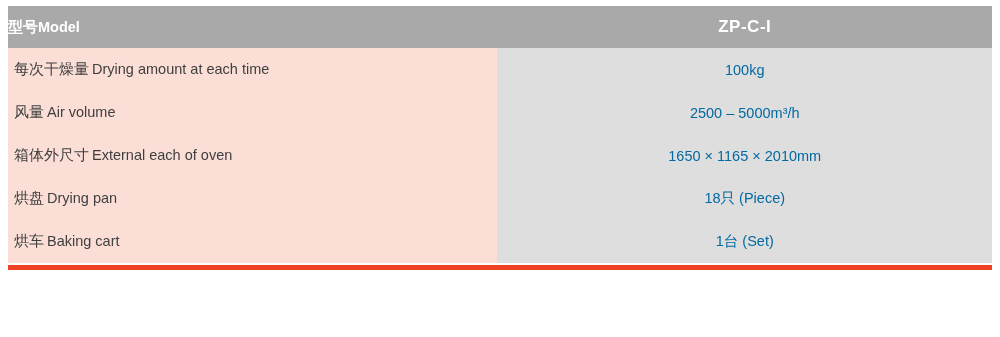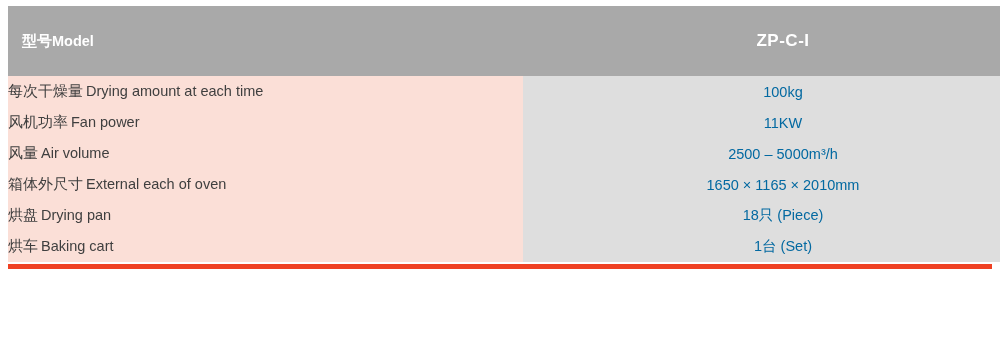--- a/index.html
+++ b/index.html
@@ -29,39 +29,39 @@
     table-layout: fixed;
   }
 
   
   .spec-table thead th {
     background: #a9a9a9;
     color: #ffffff;
     font-size: 17px;
     font-weight: bold;
     height: 42px;
-    padding: 14px;
+    padding: 0;
     border: 0;
   }
   th.col-label {
     width: 487px;
     text-align: left;
     padding-left: 14px;
     border-right: 5px solid #ffffff;
   }
   th.col-value {
     width: 492px;
     letter-spacing: 0.5px;
   }
 
   
   .spec-table tbody td {
     height: 31px;
     font-size: 14.5px;
-    padding: 0;
+    padding: 6px;
     border: 0;
     vertical-align: middle;
   }
   td.cell-label {
     background: #fbdfd7;
     color: #3f3f3f;
     text-align: left;
     padding-left: 14px;
     border-top: 2px solid #ffffff;
     border-right: 5px solid #ffffff;
@@ -108,26 +108,20 @@
     </thead>
     <tbody>
 
       <tr>
         <td class="cell-label">
           <span class="cn">每次干燥量</span><span class="en">Drying amount at each time</span>
         </td>
         <td class="cell-value">100kg</td>
       </tr>
 
-      <tr>
-        <td class="cell-label">
-          <span class="cn">风机功率</span><span class="en">Fan power</span>
-        </td>
-        <td class="cell-value">11KW</td>
-      </tr>
 
       <tr>
         <td class="cell-label">
           <span class="cn">风量</span><span class="en">Air volume</span>
         </td>
         <td class="cell-value">2500 – 5000m³/h</td>
       </tr>
 
 
 

